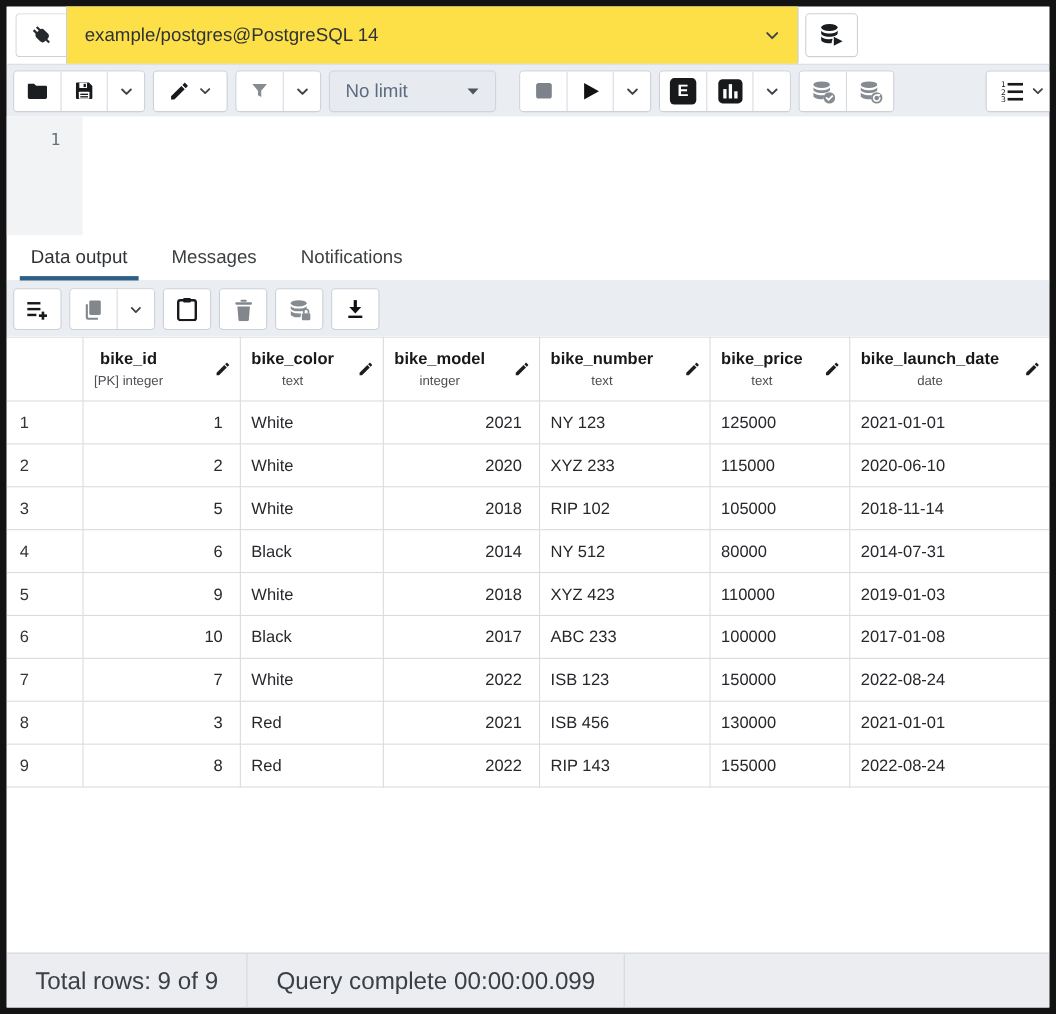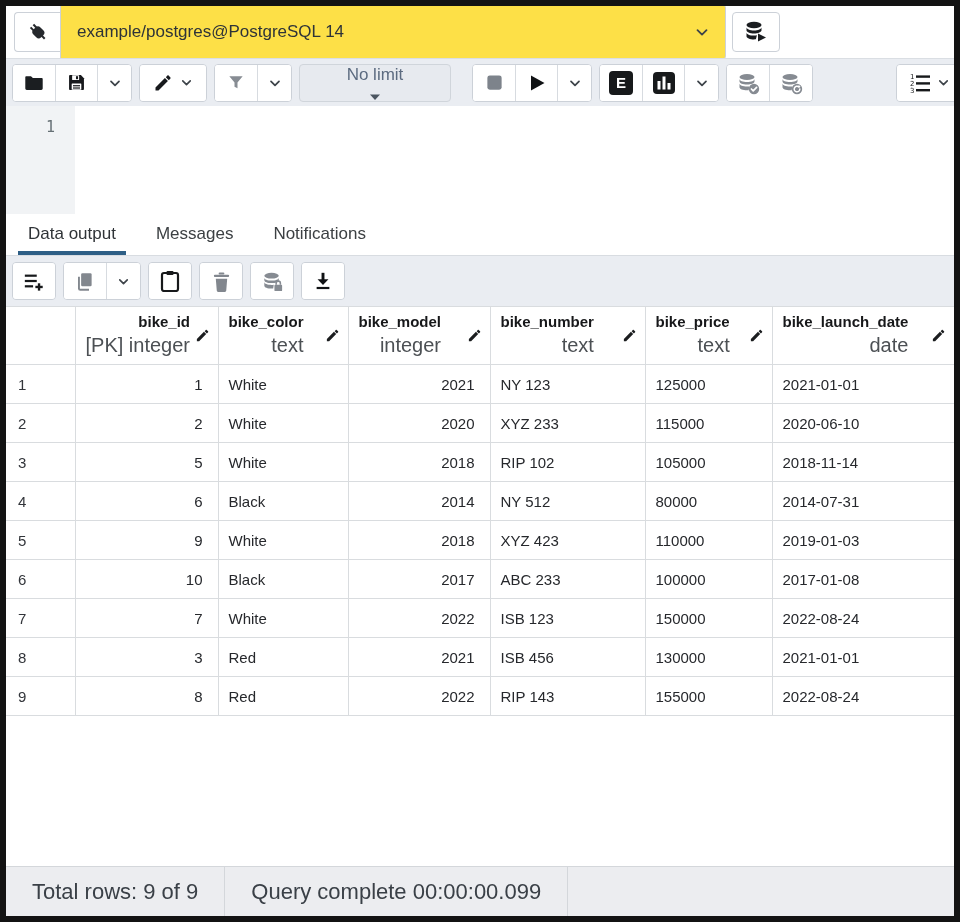--- a/index.html
+++ b/index.html
@@ -12,21 +12,21 @@
   .conn-btn { width: 46px; height: 40px; border: 1px solid #ccd1d8; border-right: none; border-radius: 4px 0 0 4px; display: flex; align-items: center; justify-content: center; background: #fff; }
   .conn-select { width: 666px; height: 56px; border: 1px solid #ccd1d8; border-radius: 0 4px 4px 0; display: flex; align-items: center; justify-content: space-between; padding: 0 14px 0 16px; background: #fde047; font-size: 17px; color: #2e3338; }
   .conn-db-btn { width: 48px; height: 40px; border: 1px solid #ccd1d8; border-radius: 4px; margin-left: 6px; display: flex; align-items: center; justify-content: center; background: #fff; }
 
   
   .toolbar { height: 48px; background: #eaedf2; display: flex; align-items: center; padding: 0 6px; gap: 7px; border-top: 1px solid #dadee3; flex: 0 0 auto; }
   .btn-group { display: flex; border: 1px solid #ccd1d8; border-radius: 4px; overflow: hidden; background: #fff; height: 38px; flex: 0 0 auto; }
   .btn { min-width: 42px; height: 100%; display: flex; align-items: center; justify-content: center; background: #fff; border: none; padding: 0 8px; cursor: pointer; }
   .btn + .btn { border-left: 1px solid #d7dbe0; }
   .btn.narrow { min-width: 34px; padding: 0 5px; }
-  .limit-select { height: 38px; width: 152px; background: #e7eaef; border: 1px solid #d0d5db; border-radius: 4px; display: flex; align-items: center; justify-content: space-between; padding: 0 14px; font-size: 17px; color: #5c6b80; flex-direction: column; }
+  .limit-select { height: 38px; width: 152px; background: #e7eaef; border: 1px solid #d0d5db; border-radius: 4px; display: flex; align-items: center; justify-content: space-between; padding: 0 14px; font-size: 17px; color: #5c6b80; }
   .sq-badge { width: 24px; height: 24px; background: #17191b; border-radius: 4px; color: #fff; display: flex; align-items: center; justify-content: center; font-weight: bold; font-size: 15px; }
 
   
   .tab-row { display: flex; align-items: flex-end; background: #fff; border-bottom: 1px solid #d8dce1; flex: 0 0 auto; }
   .tab-row.editor-tabs { height: 44px; }
   .tab-row.output-tabs { height: 42px; }
   .tab { font-size: 17px; color: #3c4043; padding: 0 6px 11px 6px; margin: 0 14px; position: relative; cursor: pointer; }
   .tab.first { margin-left: 16px; }
   .tab.active { color: #2f3337; }
   .tab.active::after { content: ""; position: absolute; left: -4px; right: -4px; bottom: 0; height: 4px; background: #2e5f86; }
@@ -34,27 +34,27 @@
   
   .editor { height: 108px; display: flex; background: #fff; flex: 0 0 auto; }
   .gutter { width: 69px; background: #f1f3f5; color: #667075; font-family: "DejaVu Sans Mono", monospace; font-size: 15px; text-align: right; padding: 12px 20px 0 0; flex: 0 0 auto; }
   .code { font-family: "DejaVu Sans Mono", monospace; font-size: 17px; padding: 10px 0 0 14px; color: #23263a; white-space: pre; }
   .code .kw { color: #a321a3; font-weight: bold; }
 
   
   .grid-wrap { flex: 1 1 auto; background: #fff; overflow: hidden; }
   table.grid { border-collapse: collapse; table-layout: fixed; width: 948px; }
   .grid th, .grid td { border: 1px solid #d9dcdf; background: #fff; overflow: hidden; }
-  .grid th { height: 58px; vertical-align: middle; padding: 0 8px 0 10px; text-align: right; }
+  .grid th { height: 58px; vertical-align: middle; padding: 0 8px 0 10px; text-align: center; }
   .grid td { height: 39px; font-size: 15px; color: #26282c; padding: 0 10px; }
   .grid td.r { text-align: right; padding-right: 15px; }
   .grid td.rownum { padding-left: 12px; color: #32353a; }
   .col-head { display: flex; align-items: center; justify-content: space-between; }
   .col-name { font-size: 15px; font-weight: bold; color: #17181a; line-height: 1.35; }
-  .col-type { font-size: 20px; font-weight: normal; color: #4c5054; line-height: 1.35; }
+  .col-type { font-size: 12px; font-weight: normal; color: #4c5054; line-height: 1.35; }
   .grid tr td:first-child, .grid tr th:first-child { border-left: none; }
   .grid tr td:last-child, .grid tr th:last-child { border-right: none; }
 
   
   .status-bar { height: 50px; background: #ecedf0; border-top: 1px solid #d4d7db; display: flex; align-items: stretch; flex: 0 0 auto; }
   .status-cell { display: flex; align-items: center; padding: 0 26px; font-size: 22px; color: #3a4047; border-right: 1px solid #d4d7db; }
 
   .icon { display: inline-flex; align-items: center; justify-content: center; }
   svg { display: block; }
 </style>

